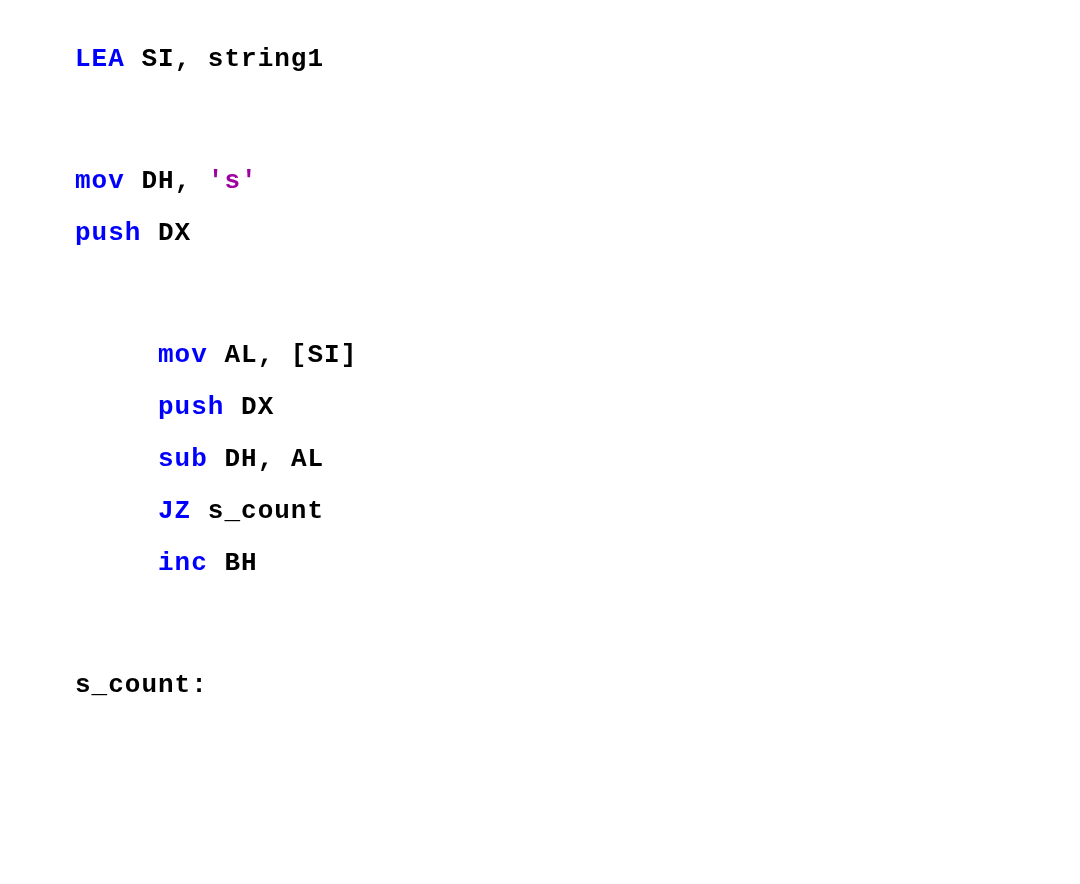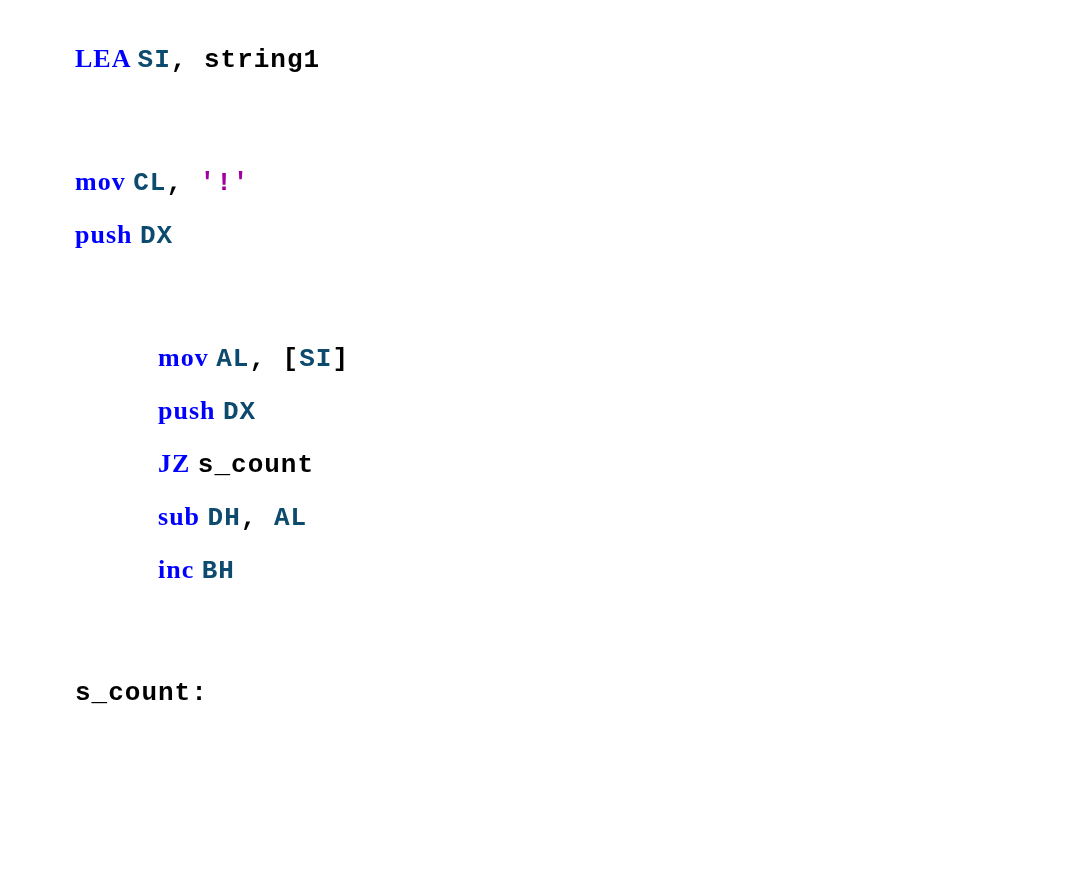--- a/index.html
+++ b/index.html
@@ -9,42 +9,42 @@
     font-family: "Courier New", monospace;
     font-size: 26px;
     font-weight: bold;
     line-height: 1.0;
     letter-spacing: 1px;
   }
   pre {
     margin: 0;
     font-family: inherit;
   }
-  .blue  { color: #0000ff; font-family: Liberation Serif, serif; }
-  .red   { color: #0c4a6e; }
+  .blue  { color: #0000ff; }
+  .red   { color: #000000; }
   .black { color: #000000; text-align: right; }
   .purp  { color: #a100a1; }
   .line  { display: block; white-space: pre; }
   .blk   { margin-bottom: 18px; }
 </style>
 </head>
 <body>
 
 <pre><div class="blk">
 <span class="line"><span class="blue">LEA </span><span class="red">SI</span><span class="black">, string1</span></span>
 </div>
 <div class="blk">
-<span class="line"><span class="blue">mov </span><span class="red">CL</span><span class="black">, </span><span class="purp">'!'</span></span>
+<span class="line"><span class="blue">mov </span><span class="red">DH</span><span class="black">, </span><span class="purp">'s'</span></span>
 <span class="line"><span class="blue">push </span><span class="red">DX</span></span>
 </div>
 <div class="blk">
 <span class="line"><span>     </span><span class="blue">mov </span><span class="red">AL</span><span class="black">, [</span><span class="red">SI</span><span class="black">]</span></span>
 <span class="line"><span>     </span><span class="blue">push </span><span class="red">DX</span></span>
+<span class="line"><span>     </span><span class="blue">sub </span><span class="red">DH</span><span class="black">, </span><span class="red">AL</span></span>
 <span class="line"><span>     </span><span class="blue">JZ </span><span class="black">s_count</span></span>
-<span class="line"><span>     </span><span class="blue">sub </span><span class="red">DH</span><span class="black">, </span><span class="red">AL</span></span>
 <span class="line"><span>     </span><span class="blue">inc </span><span class="red">BH</span></span>
 </div>
 <div class="blk">
 <span class="line"><span class="black">s_count:</span></span>
 
 </div>
 
 
 
 </pre>

